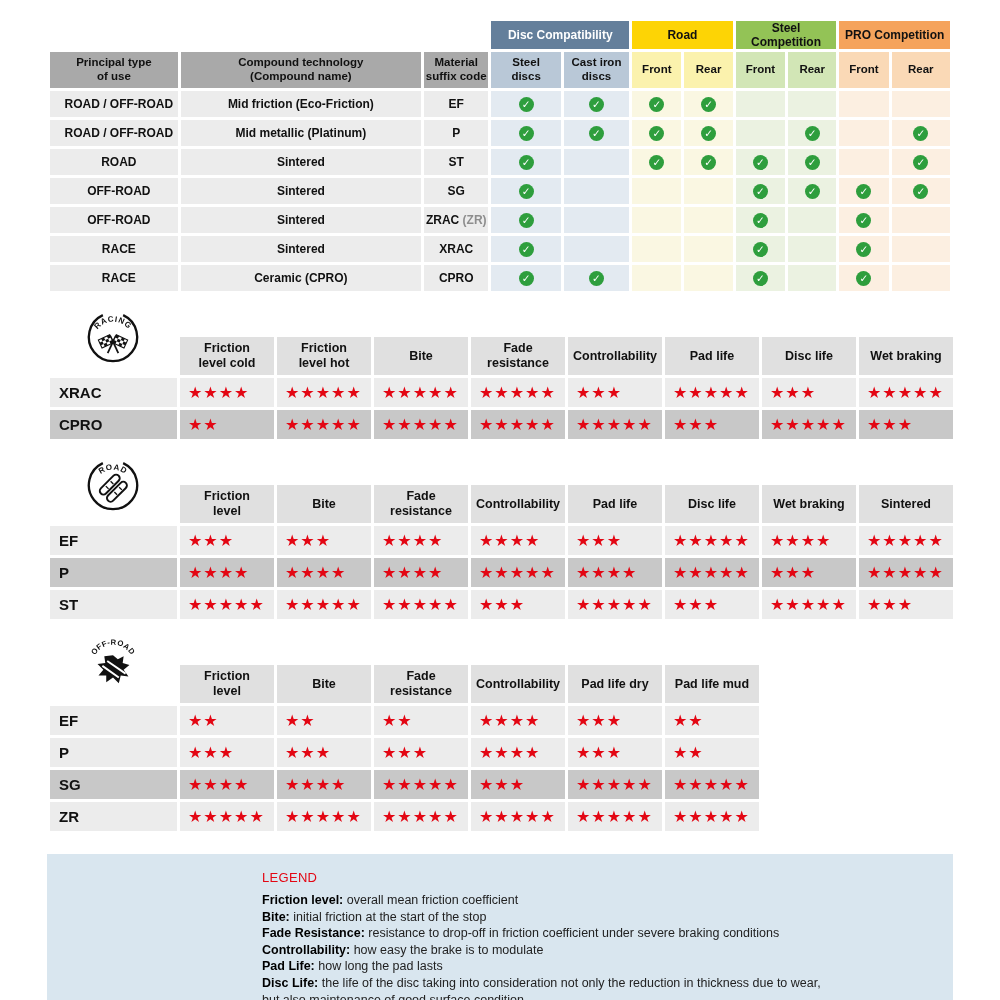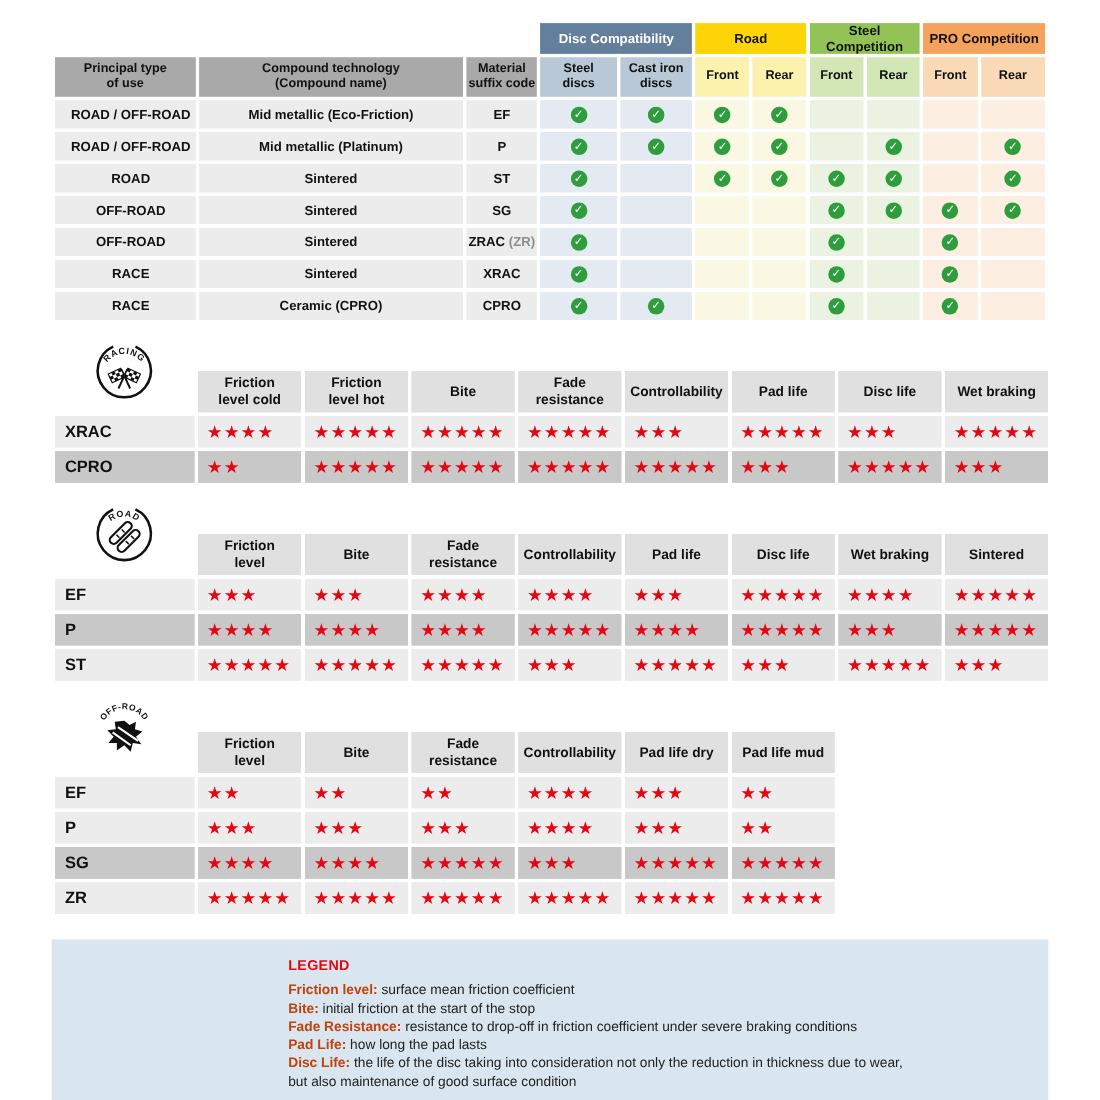--- a/index.html
+++ b/index.html
@@ -31,23 +31,23 @@
   .no-bg{background:transparent;}
   .rating-table td{height:29px;}
   .row-light td{background:#ececec;}
   .row-dark td{background:#c8c8c8;}
   .row-label{text-align:left;padding-left:9px;font-size:15px;font-weight:bold;}
   .stars{text-align:left;padding-left:8px;font-size:16px;letter-spacing:1px;
          font-family:"DejaVu Sans",sans-serif;white-space:nowrap;}
 
   
   .legend{margin-top:20px;width:906px;height:212px;box-sizing:border-box;padding:16px 20px 0 215px;}
-  .legend-title{font-size:13px;font-weight:bold;margin-bottom:7px;letter-spacing:0.3px;}
+  .legend-title{font-size:13px;font-weight:normal;margin-bottom:7px;letter-spacing:0.3px;}
   .legend-line{font-size:12.5px;line-height:16.6px;color:#222;}
-  .legend-term{color:#c2410c;}
+  .legend-term{color:#000000;}
 
   .arc-label{font-size:8.3px;font-weight:bold;letter-spacing:0.8px;fill:#111;
              font-family:"Liberation Sans","DejaVu Sans",sans-serif;}
 </style>
 </head>
 <body>
 
 <div class="page">
 
   <table class="compat-table">
@@ -87,21 +87,21 @@
           <th class="sub-header" style="background: rgb(251, 242, 173);">Rear</th>
           <th class="sub-header" style="background: rgb(210, 230, 182);">Front</th>
           <th class="sub-header" style="background: rgb(210, 230, 182);">Rear</th>
           <th class="sub-header" style="background: rgb(250, 217, 182);">Front</th>
           <th class="sub-header" style="background: rgb(250, 217, 182);">Rear</th>
         </tr>
       </thead>
     <tbody>
         <tr class="compat-row">
           <td class="use-cell">ROAD / OFF-ROAD</td>
-          <td class="tech-cell">Mid metallic (Eco-Friction)</td>
+          <td class="tech-cell">Mid friction (Eco-Friction)</td>
           <td class="code-cell"><span>EF</span></td>
           <td class="check-cell" style="background: rgb(227, 234, 241);"><span class="check" style="background: rgb(46, 158, 61);">✓</span></td>
           <td class="check-cell" style="background: rgb(227, 234, 241);"><span class="check" style="background: rgb(46, 158, 61);">✓</span></td>
           <td class="check-cell" style="background: rgb(250, 247, 226);"><span class="check" style="background: rgb(46, 158, 61);">✓</span></td>
           <td class="check-cell" style="background: rgb(250, 247, 226);"><span class="check" style="background: rgb(46, 158, 61);">✓</span></td>
           <td class="check-cell" style="background: rgb(235, 242, 225);"></td>
           <td class="check-cell" style="background: rgb(235, 242, 225);"></td>
           <td class="check-cell" style="background: rgb(252, 239, 225);"></td>
           <td class="check-cell" style="background: rgb(252, 239, 225);"></td>
         </tr>
@@ -422,22 +422,23 @@
             <td class="stars" style="color: rgb(227, 6, 19);">★★★★★</td>
             <td class="stars" style="color: rgb(227, 6, 19);">★★★★★</td>
           </tr>
         </tbody>
       </table>
   </section>
 
   <div class="legend" style="background: rgb(217, 230, 239);">
     <div class="legend-title" style="color: rgb(227, 6, 19);">LEGEND</div>
     <div>
-        <div class="legend-line"><b class="legend-term">Friction level: </b><span class="legend-def">surface mean friction coefficient</span></div>
+        <div class="legend-line"><b class="legend-term">Friction level: </b><span class="legend-def">overall mean friction coefficient</span></div>
         <div class="legend-line"><b class="legend-term">Bite: </b><span class="legend-def">initial friction at the start of the stop</span></div>
         <div class="legend-line"><b class="legend-term">Fade Resistance: </b><span class="legend-def">resistance to drop-off in friction coefficient under severe braking conditions</span></div>
+        <div class="legend-line"><b class="legend-term">Controllability: </b><span class="legend-def">how easy the brake is to modulate</span></div>
         <div class="legend-line"><b class="legend-term">Pad Life: </b><span class="legend-def">how long the pad lasts</span></div>
         <div class="legend-line"><b class="legend-term">Disc Life: </b><span class="legend-def">the life of the disc taking into consideration not only the reduction in thickness due to wear,</span></div>
         <div class="legend-line"><span class="legend-def">but also maintenance of good surface condition</span></div>
       </div>
   </div>
 
 </div>
 
 </body></html>

